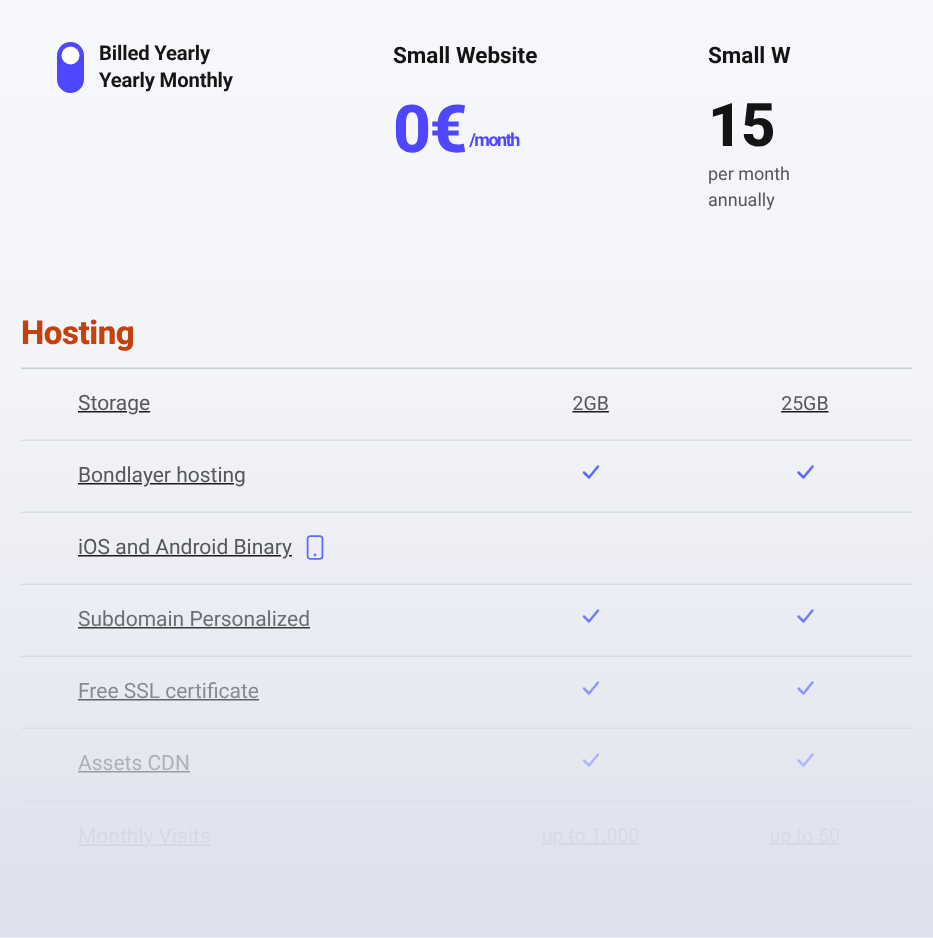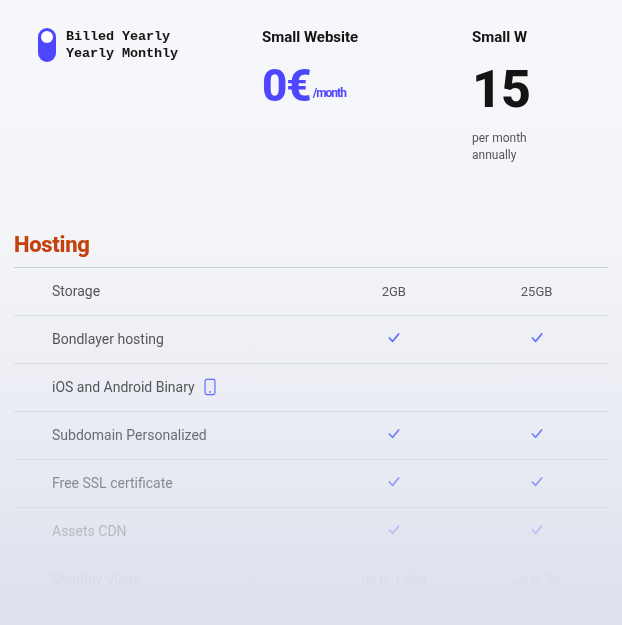--- a/index.html
+++ b/index.html
@@ -39,21 +39,20 @@
     height: 12px;
     border-radius: 50%;
     background: #fff;
   }
   .billing-labels { display: flex; flex-direction: column; gap: 2px; }
   .billing-labels span {
     font-size: 13.5px;
     font-weight: 700;
     color: #161616;
     letter-spacing: -0.1px;
-    font-family: Liberation Mono, monospace;
   }
 
   .plans {
     display: flex;
     gap: 60px;
     margin-left: 78px;
   }
   .plan { min-width: 150px; }
   .plan-title {
     font-size: 15px;
@@ -70,31 +69,31 @@
     letter-spacing: -1px;
   }
   .plan-price-free .unit {
     font-size: 12px;
     font-weight: 700;
     color: #4f46ff;
     margin-left: 2px;
     vertical-align: 4px;
   }
   .plan-price-dark {
-    font-size: 52px;
+    font-size: 40px;
     font-weight: 800;
     color: #141414;
     line-height: 1;
     letter-spacing: -1px;
     white-space: nowrap;
   }
   .plan-sub {
     font-size: 12px;
     color: #55575c;
-    margin-top: 14px;
+    margin-top: 4px;
     line-height: 1.4;
   }
 
   .section {
     margin-top: 68px;
     padding: 0 14px;
   }
   .section-title {
     font-size: 22px;
     font-weight: 800;
@@ -103,20 +102,21 @@
     padding-bottom: 10px;
     border-bottom: 1px solid #c9ccd4;
   }
 
   .feature-row {
     display: flex;
     align-items: center;
     height: 48px;
     border-bottom: 1px solid rgba(180,184,196,0.35);
     padding-left: 38px;
+    text-decoration: underline;
   }
   .feature-label {
     width: 318px;
     font-size: 14px;
     color: #55575c;
     display: flex;
     align-items: center;
     gap: 8px;
   }
   .feature-cell {

